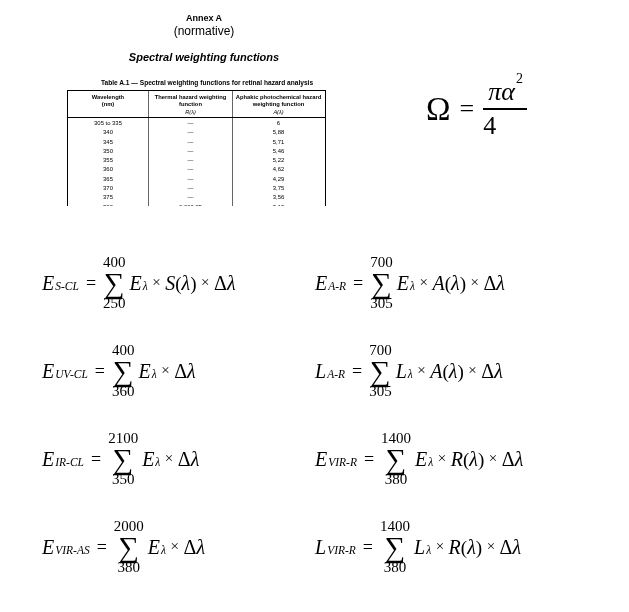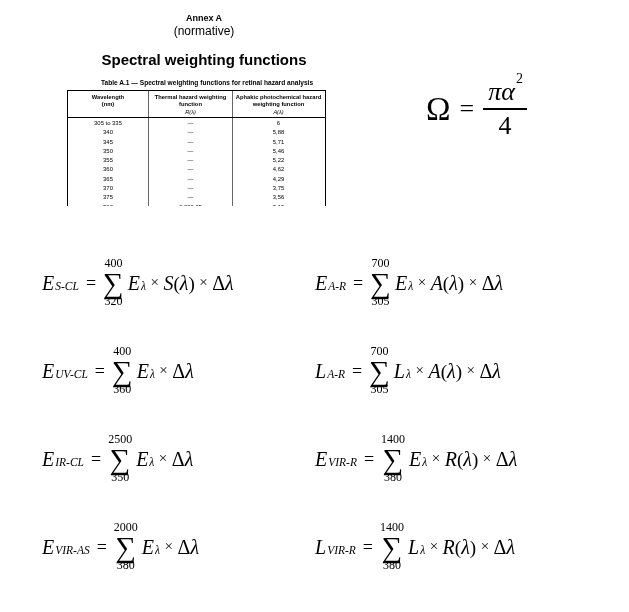--- a/index.html
+++ b/index.html
@@ -5,21 +5,21 @@
   html,body{margin:0;padding:0;background:#fff;}
   .page{
     position:relative;width:629px;height:612px;background:#ffffff;
     font-family:"Liberation Sans",sans-serif;color:#000000;overflow:hidden;margin-left:28px;
   }
 
   
   .doc-header{position:absolute;top:13px;left:0;width:352px;text-align:center;}
   .annex-title{font-size:9px;font-weight:bold;line-height:1.2;}
   .annex-sub{font-size:12px;line-height:1.2;}
-  .section-title{font-size:15px;font-weight:bold;margin-top:13px;}
+  .section-title{font-size:11px;font-weight:bold;margin-top:13px;font-style:italic;}
 
   
   .table-caption{
     position:absolute;top:79px;left:40px;width:278px;text-align:center;
     font-size:6.6px;font-weight:bold;
   }
   .hazard-table{
     position:absolute;top:90px;left:39px;width:259px;height:116px;
     box-sizing:border-box;border:1.5px solid #000;border-bottom:none;
     overflow:hidden;background:#fff;
@@ -39,41 +39,41 @@
   }
   .tcell + .tcell{border-left:1px solid #666;}
 
   
   .omega{
     position:absolute;left:398px;top:78px;display:flex;align-items:center;
     font-family:"Liberation Serif","DejaVu Serif",serif;
   }
   .o-lhs{font-size:33px;line-height:1;}
   .o-eq{font-size:26px;margin:0 9px;line-height:1;}
-  .frac{display:inline-flex;flex-direction:column;align-items:center;}
+  .frac{display:inline-flex;flex-direction:column;align-items:flex-start;}
   .num{font-size:26px;line-height:1.1;padding:0 5px;}
   .num i{font-style:italic;}
   .num sup{font-size:14px;font-style:normal;position:relative;top:-7px;left:1px;}
   .bar{align-self:stretch;height:2px;background:#000;margin:1px 0 2px;}
   .den{font-size:26px;line-height:1.1;}
 
   
   .formula-grid{
     position:absolute;left:14px;top:239px;width:606px;
     display:grid;grid-template-columns:273px auto;grid-auto-rows:88px;align-items:center;
   }
   .formula{
     display:flex;align-items:center;white-space:nowrap;
     font-family:"Liberation Serif","DejaVu Serif",serif;font-size:20px;line-height:1;
   }
   .formula i{font-style:italic;}
   .f-sub{font-size:11.5px;font-style:italic;margin-left:1px;line-height:0;}
   .f-eq{font-size:18px;margin:0 7px;}
   .f-sum{display:inline-flex;flex-direction:column;align-items:center;margin-right:4px;line-height:1;}
-  .f-lim{font-size:12px;line-height:1.1;}
+  .f-lim{font-size:15px;line-height:1.1;}
   .f-sigma{font-size:29px;line-height:0.85;}
   .f-op{font-size:15px;margin:0 4.5px;}
   .f-par{font-size:19px;font-style:normal;}
   .f-var{display:inline-flex;align-items:baseline;}
 </style>
 </head>
 <body>
 
 <div class="page">
 
@@ -169,21 +169,21 @@
   <div class="formula-grid">
       <div class="formula">
         <span class="f-var">
           <i>E</i>
           <sub class="f-sub">S-CL</sub>
         </span>
         <span class="f-eq">=</span>
         <span class="f-sum">
           <span class="f-lim">400</span>
           <span class="f-sigma">∑</span>
-          <span class="f-lim">320</span>
+          <span class="f-lim">250</span>
         </span>
         <span class="f-var">
           <i>E</i>
           <sub class="f-sub">λ</sub>
         </span>
         <span class="f-op">×</span>
         <span class="f-var">
           <i>S</i>
           <span class="f-par">(</span>
           <i>λ</i>
@@ -272,21 +272,21 @@
           <i>λ</i>
         </span>
       </div>
       <div class="formula">
         <span class="f-var">
           <i>E</i>
           <sub class="f-sub">IR-CL</sub>
         </span>
         <span class="f-eq">=</span>
         <span class="f-sum">
-          <span class="f-lim">2500</span>
+          <span class="f-lim">2100</span>
           <span class="f-sigma">∑</span>
           <span class="f-lim">350</span>
         </span>
         <span class="f-var">
           <i>E</i>
           <sub class="f-sub">λ</sub>
         </span>
         <span class="f-op">×</span>
         <span class="f-var">
           <span>Δ</span>

